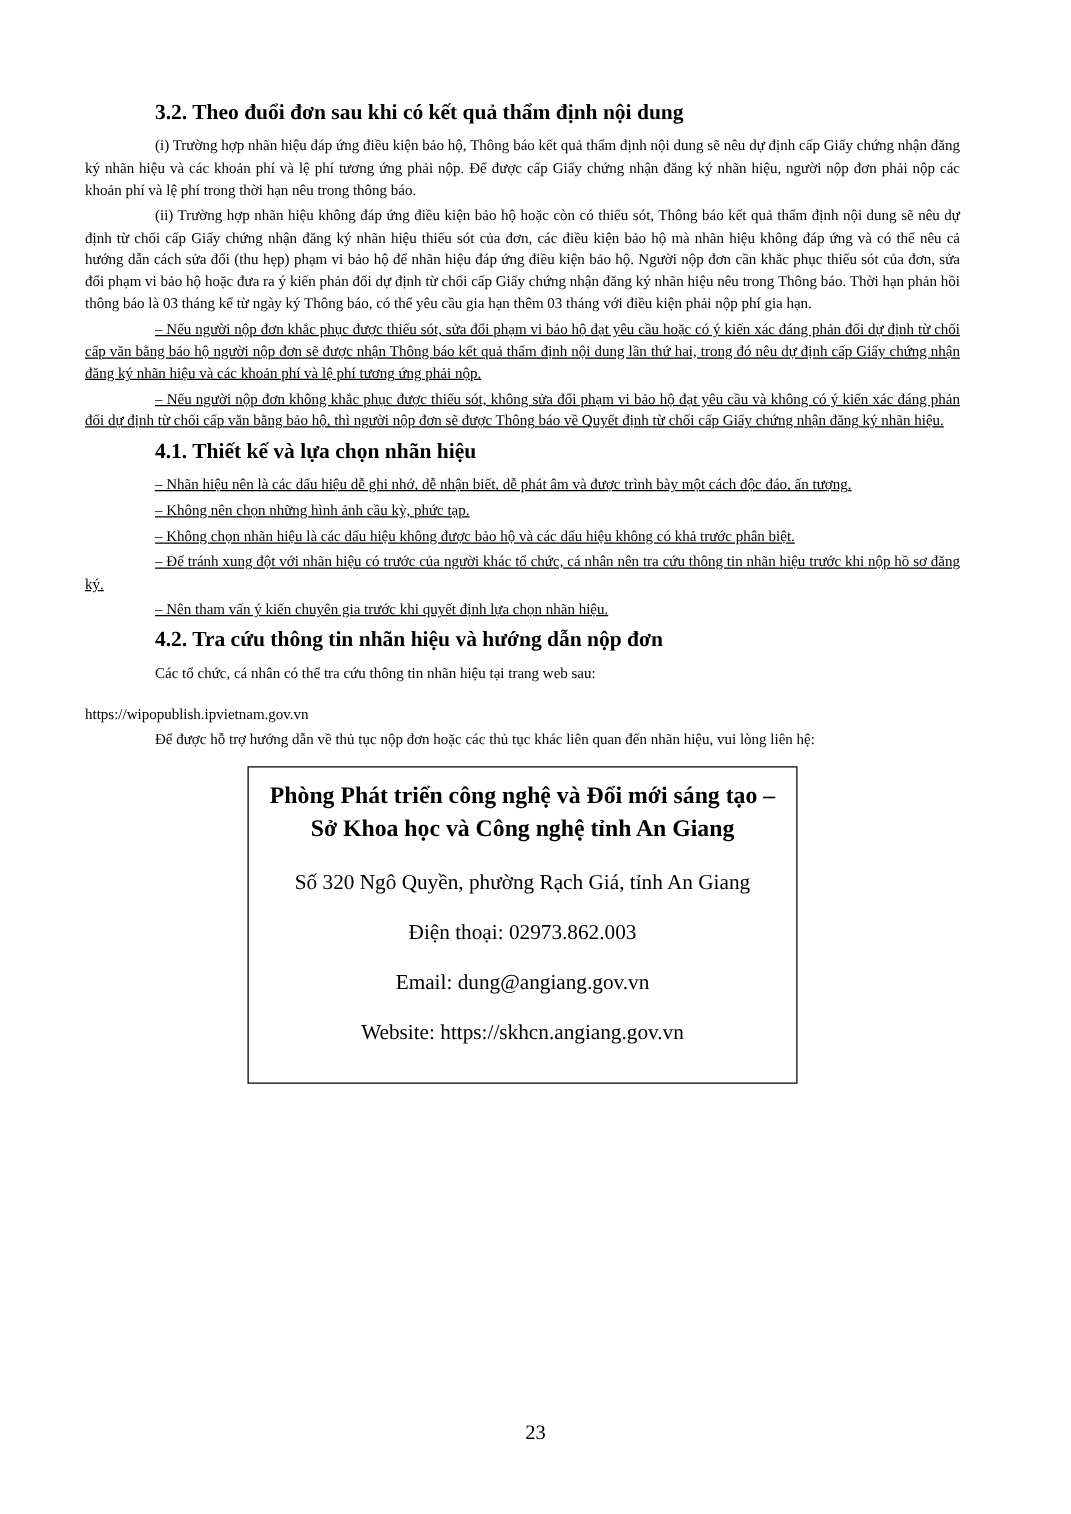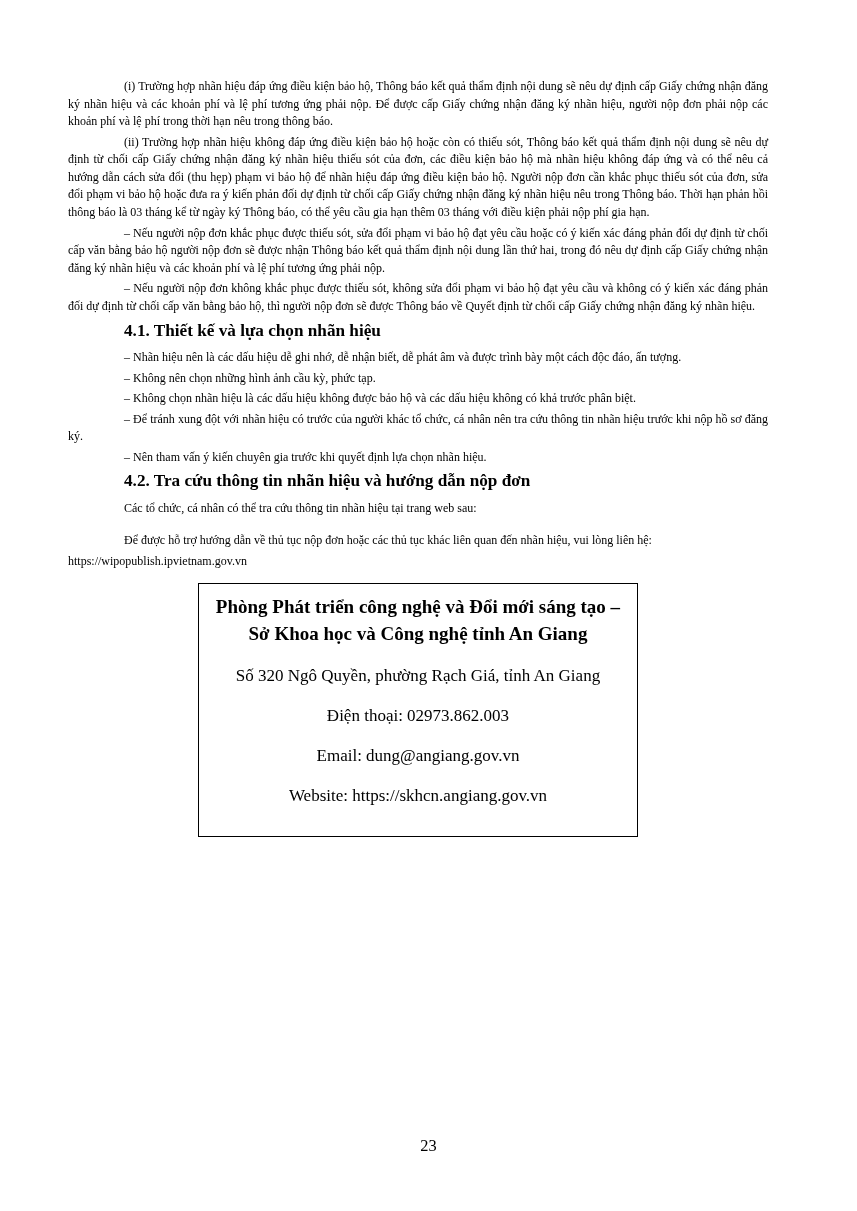--- a/index.html
+++ b/index.html
@@ -42,20 +42,21 @@
   p.para {
     font-size: 12px;
     margin: 0 0 3px 0;
     text-align: justify;
     text-indent: 56px;
     line-height: 1.465;
     text-justify: inter-word;
   }
   p.para.dash {
     text-indent: 56px;
+    text-decoration: underline;
   }
   p.para.nogap {
     margin-bottom: 15px;
   }
   p.para.url {
     text-indent: 0;
     margin-top: 0;
   }
   .contact-box {
     margin: 12px auto 0 auto;
@@ -83,20 +84,21 @@
     text-align: center;
     font-size: 16.4px;
   }
 </style>
 </head>
 <body>
 
 <div class="page">
   <div class="content">
 
+    <h3 class="heading">3.2. Theo đuổi đơn sau khi có kết quả thẩm định nội dung</h3>
 
     <p class="para">(i) Trường hợp nhãn hiệu đáp ứng điều kiện bảo hộ, Thông báo kết quả thẩm định nội dung sẽ nêu dự định cấp Giấy chứng nhận đăng ký nhãn hiệu và các khoản phí và lệ phí tương ứng phải nộp. Để được cấp Giấy chứng nhận đăng ký nhãn hiệu, người nộp đơn phải nộp các khoản phí và lệ phí trong thời hạn nêu trong thông báo.</p>
 
     <p class="para">(ii) Trường hợp nhãn hiệu không đáp ứng điều kiện bảo hộ hoặc còn có thiếu sót, Thông báo kết quả thẩm định nội dung sẽ nêu dự định từ chối cấp Giấy chứng nhận đăng ký nhãn hiệu thiếu sót của đơn, các điều kiện bảo hộ mà nhãn hiệu không đáp ứng và có thể nêu cả hướng dẫn cách sửa đổi (thu hẹp) phạm vi bảo hộ để nhãn hiệu đáp ứng điều kiện bảo hộ. Người nộp đơn cần khắc phục thiếu sót của đơn, sửa đổi phạm vi bảo hộ hoặc đưa ra ý kiến phản đối dự định từ chối cấp Giấy chứng nhận đăng ký nhãn hiệu nêu trong Thông báo. Thời hạn phản hồi thông báo là 03 tháng kể từ ngày ký Thông báo, có thể yêu cầu gia hạn thêm 03 tháng với điều kiện phải nộp phí gia hạn.</p>
 
     <p class="para dash">– Nếu người nộp đơn khắc phục được thiếu sót, sửa đổi phạm vi bảo hộ đạt yêu cầu hoặc có ý kiến xác đáng phản đối dự định từ chối cấp văn bằng bảo hộ người nộp đơn sẽ được nhận Thông báo kết quả thẩm định nội dung lần thứ hai, trong đó nêu dự định cấp Giấy chứng nhận đăng ký nhãn hiệu và các khoản phí và lệ phí tương ứng phải nộp.</p>
 
     <p class="para dash">– Nếu người nộp đơn không khắc phục được thiếu sót, không sửa đổi phạm vi bảo hộ đạt yêu cầu và không có ý kiến xác đáng phản đối dự định từ chối cấp văn bằng bảo hộ, thì người nộp đơn sẽ được Thông báo về Quyết định từ chối cấp Giấy chứng nhận đăng ký nhãn hiệu.</p>
 
 
@@ -109,23 +111,23 @@
     <p class="para dash">– Không chọn nhãn hiệu là các dấu hiệu không được bảo hộ và các dấu hiệu không có khả trước phân biệt.</p>
 
     <p class="para dash">– Để tránh xung đột với nhãn hiệu có trước của người khác tổ chức, cá nhân nên tra cứu thông tin nhãn hiệu trước khi nộp hồ sơ đăng ký.</p>
 
     <p class="para dash">– Nên tham vấn ý kiến chuyên gia trước khi quyết định lựa chọn nhãn hiệu.</p>
 
     <h3 class="heading">4.2. Tra cứu thông tin nhãn hiệu và hướng dẫn nộp đơn</h3>
 
     <p class="para nogap">Các tổ chức, cá nhân có thể tra cứu thông tin nhãn hiệu tại trang web sau:</p>
 
+    <p class="para url">https://wipopublish.ipvietnam.gov.vn</p>
+
     <p class="para">Để được hỗ trợ hướng dẫn về thủ tục nộp đơn hoặc các thủ tục khác liên quan đến nhãn hiệu, vui lòng liên hệ:</p>
-
-    <p class="para url">https://wipopublish.ipvietnam.gov.vn</p>
 
     <div class="contact-box">
       <p class="cb-title">Phòng Phát triển công nghệ và Đổi mới sáng tạo –</p>
       <p class="cb-title">Sở Khoa  học và Công nghệ tỉnh An Giang</p>
       <p class="cb-line">Số 320 Ngô Quyền, phường Rạch Giá, tỉnh An Giang</p>
       <p class="cb-line">Điện thoại: 02973.862.003</p>
       <p class="cb-line">Email: dung@angiang.gov.vn</p>
       <p class="cb-line">Website: https://skhcn.angiang.gov.vn</p>
     </div>
 

